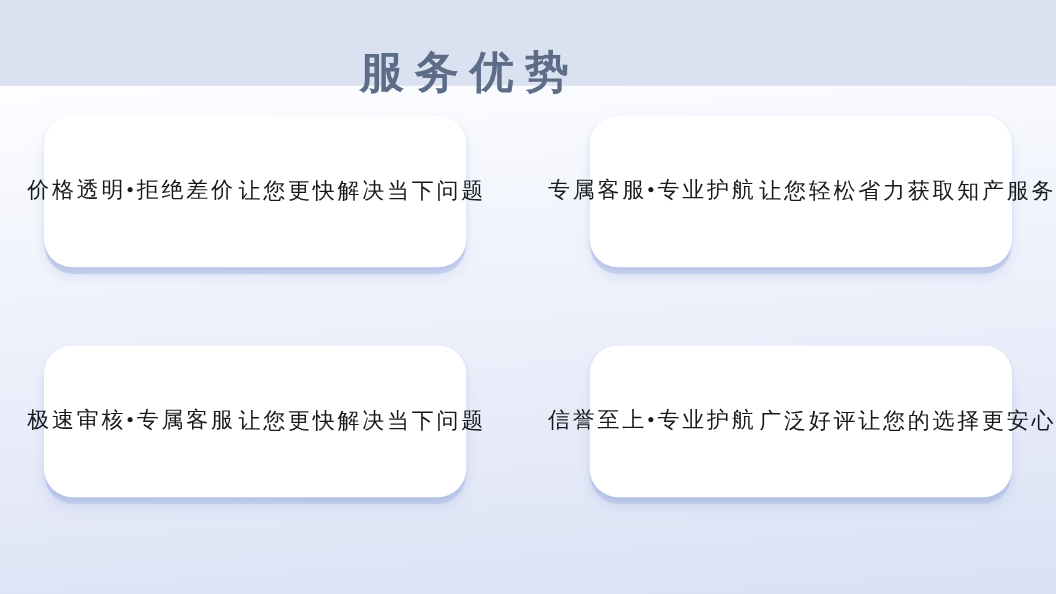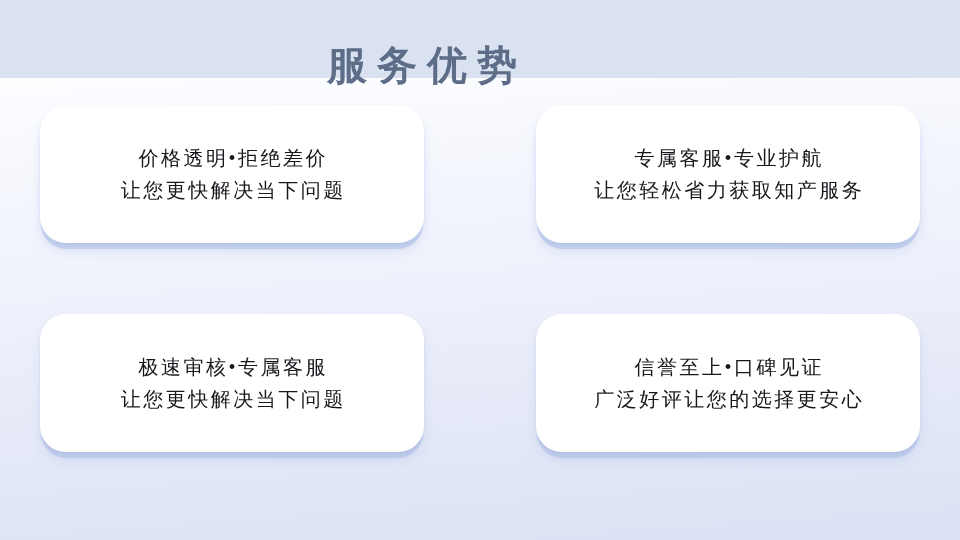--- a/index.html
+++ b/index.html
@@ -76,21 +76,21 @@
 
   .feature-card {
     position: relative;
     background: #ffffff;
     border-radius: 26px;
     box-shadow:
        0 7px 0 -1px rgba(171, 188, 228, 0.55),
        0 9px 14px -4px rgba(150, 170, 220, 0.42),
        0 2px 3px rgba(160, 178, 222, 0.28);
     display: flex;
-    flex-direction: column;
+    flex-direction: row;
     align-items: center;
     justify-content: center;
     text-align: center;
     padding: 0 18px;
     box-sizing: border-box;
   }
 
   .card-line {
     font-family: "Liberation Serif", "DejaVu Serif", serif;
     color: #16181c;
@@ -132,18 +132,18 @@
       <div class="card-line card-line-primary">专属客服•专业护航</div>
       <div class="card-line card-line-secondary">让您轻松省力获取知产服务</div>
     </div>
 
     <div class="feature-card">
       <div class="card-line card-line-primary">极速审核•专属客服</div>
       <div class="card-line card-line-secondary">让您更快解决当下问题</div>
     </div>
 
     <div class="feature-card">
-      <div class="card-line card-line-primary">信誉至上•口碑见证</div>
+      <div class="card-line card-line-primary">信誉至上•专业护航</div>
       <div class="card-line card-line-secondary">广泛好评让您的选择更安心</div>
     </div>
 
   </div>
 </div>
 
 </body></html>

